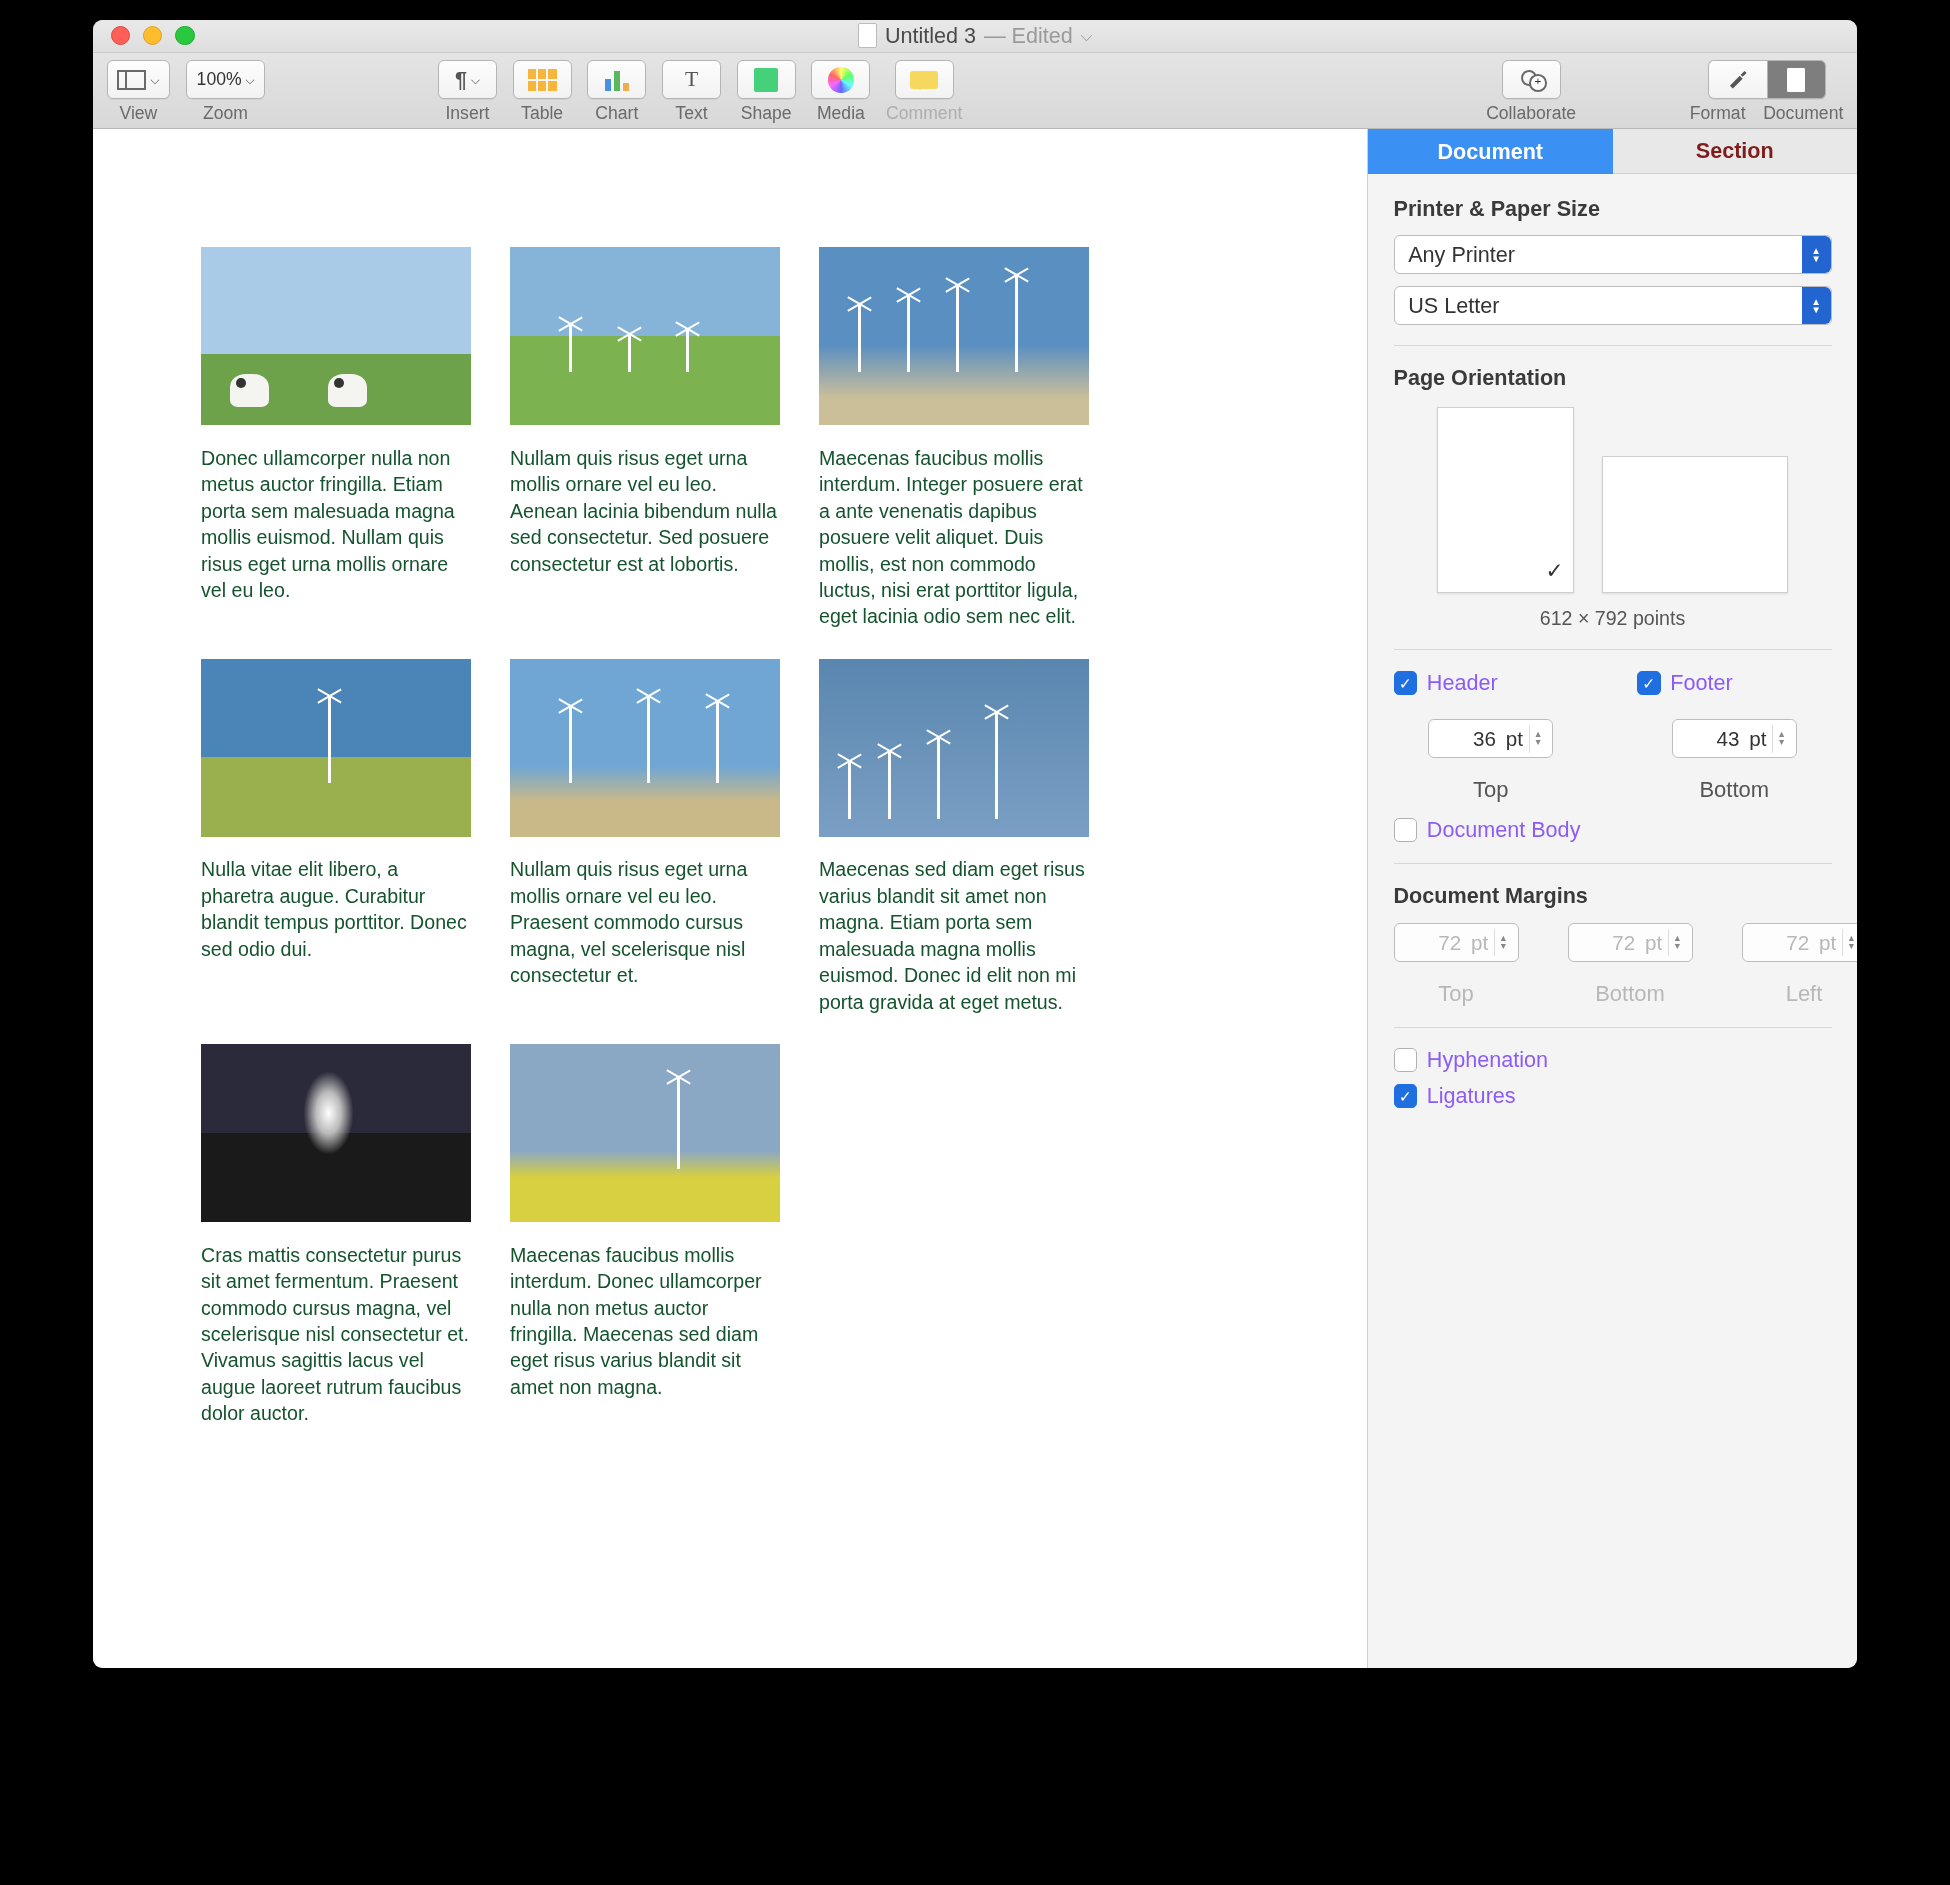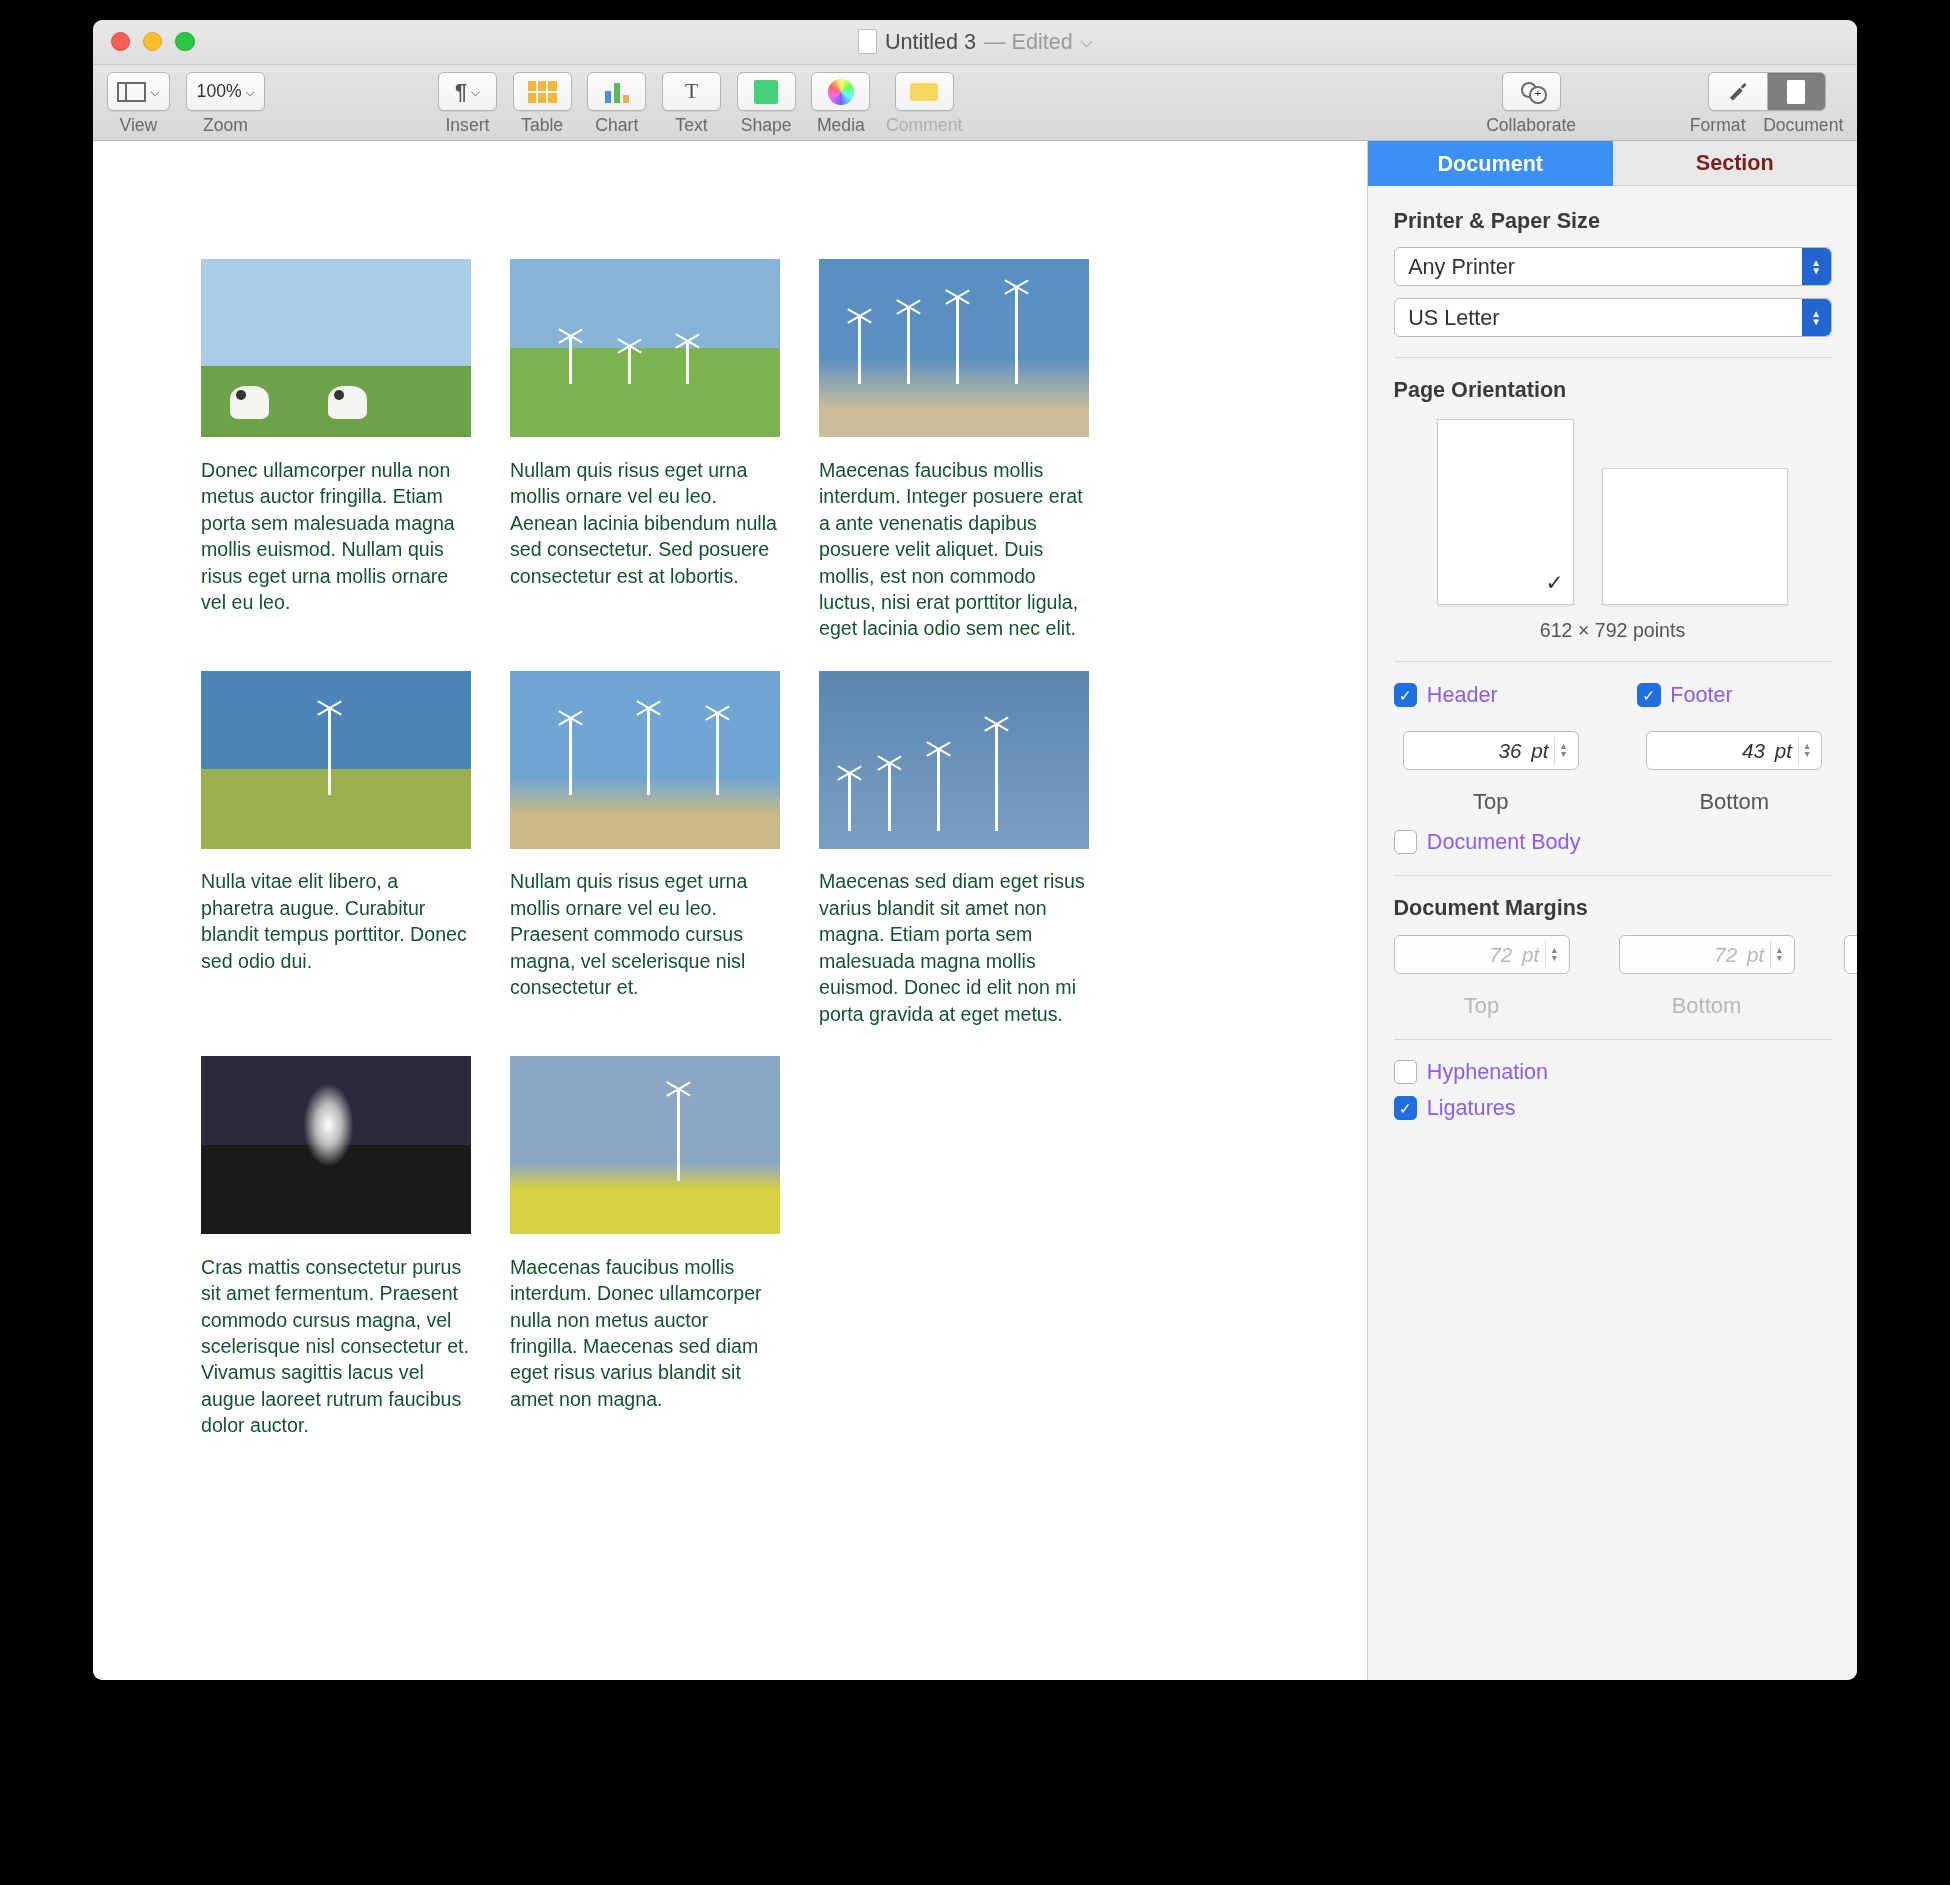--- a/index.html
+++ b/index.html
@@ -16,21 +16,21 @@
     padding-top: 19.6px;
   }
   .window {
     width: 1764px;
     background: #ececec;
     border-radius: 9.8px;
     overflow: hidden;
     box-shadow: 0 29px 78px rgba(0,0,0,0.6);
   }
   .titlebar {
-    height: 45px;
+    height: 33px;
     background: linear-gradient(#e9e9e9, #dedede);
     border-bottom: 1px solid #c8c8c8;
     display: flex;
     align-items: center;
     position: relative;
   }
   .traffic {
     display: flex;
     gap: 12.7px;
     margin-left: 17.6px;
@@ -261,26 +261,25 @@
   .chk.checked {
     background: #1f6fe0; border-color: #1f6fe0;
   }
   .chk-label { font-size: 21.6px; color: #8b5cf6; }
   .hf-grid {
     display: grid; grid-template-columns: 1fr 1fr; gap: 13.7px 49px;
     margin: 7.8px 0 13.7px;
   }
   .hf-col { display:flex; flex-direction:column; align-items:center; }
   .stepper {
-    width: 176px; height: 39px;
+    width: 125px; height: 39px;
     background: #fff; border: 1px solid #bcbcbc; border-radius: 5.9px;
     display: flex; align-items: center; justify-content: flex-end;
     padding-right: 3.9px; gap: 5.9px;
     font-size: 20.6px;
-    font-style: italic;
   }
   .stepper.disabled { color: #b8b8b8; background:#fdfdfd; }
   .stepper .val { flex:1; text-align:right; padding-right:3.9px; }
   .stepper .unit { color: inherit; }
   .stepchev {
     width: 19.6px; display:flex; flex-direction:column; font-size:8.8px; line-height:7.8px;
     color:#888; border-left:1px solid #ddd; padding-left:3.9px; height:27.4px; justify-content:center;
   }
   .sub-label { font-size: 22px; color: #555; margin-top: 19px; }
   .sub-label.disabled { color: #b8b8b8; }

